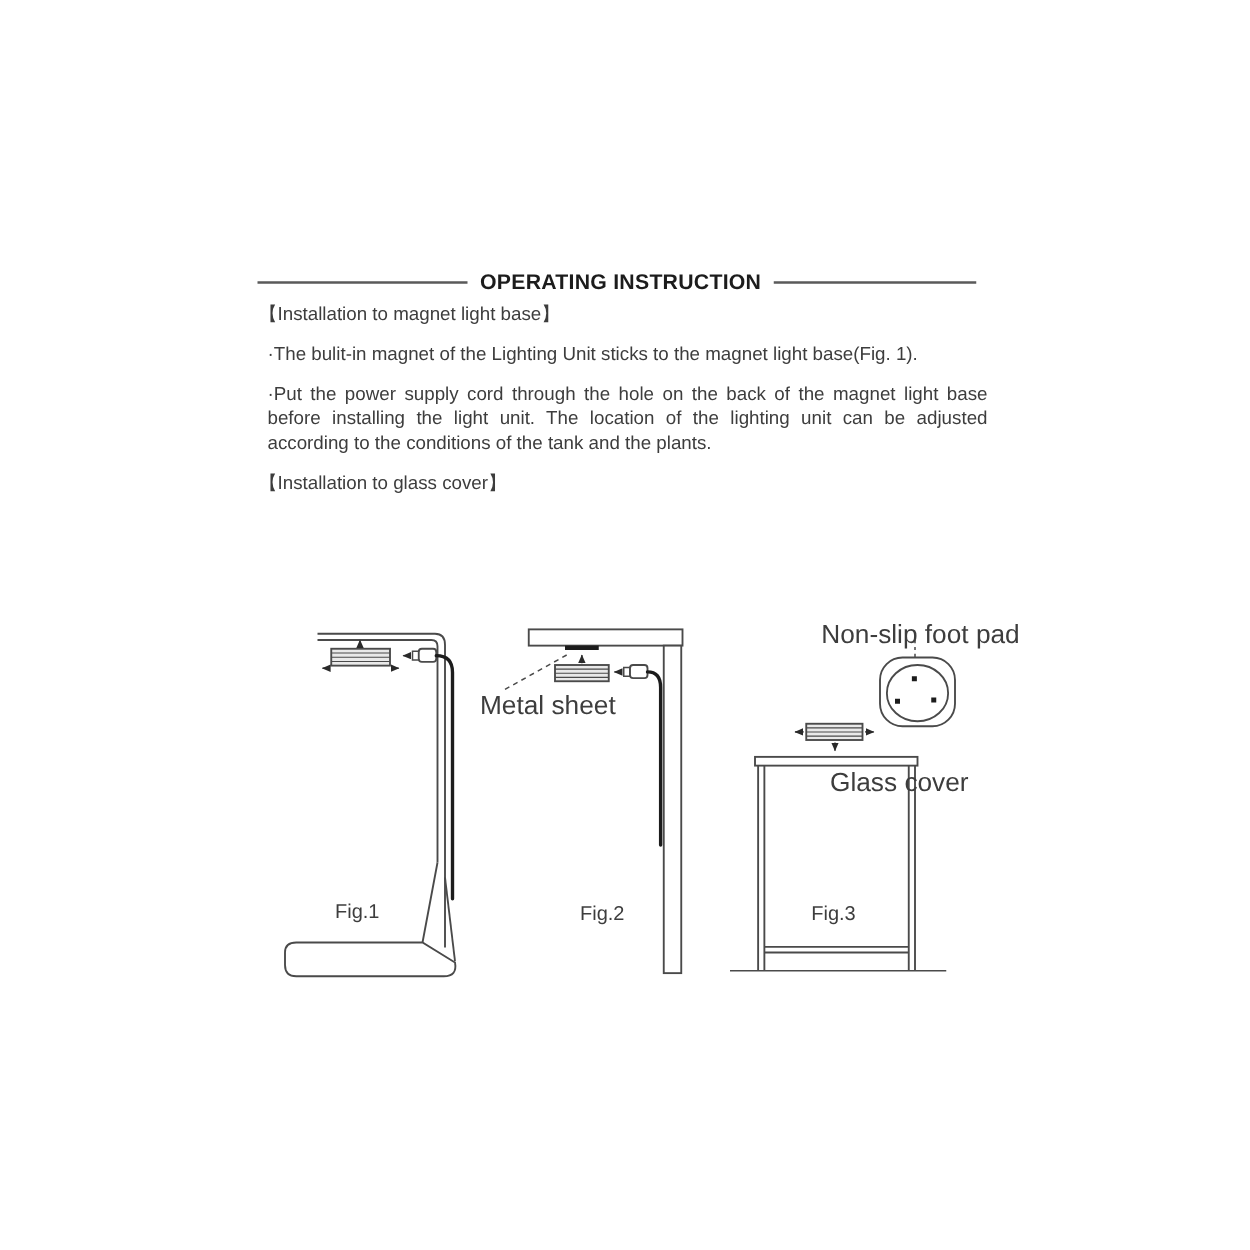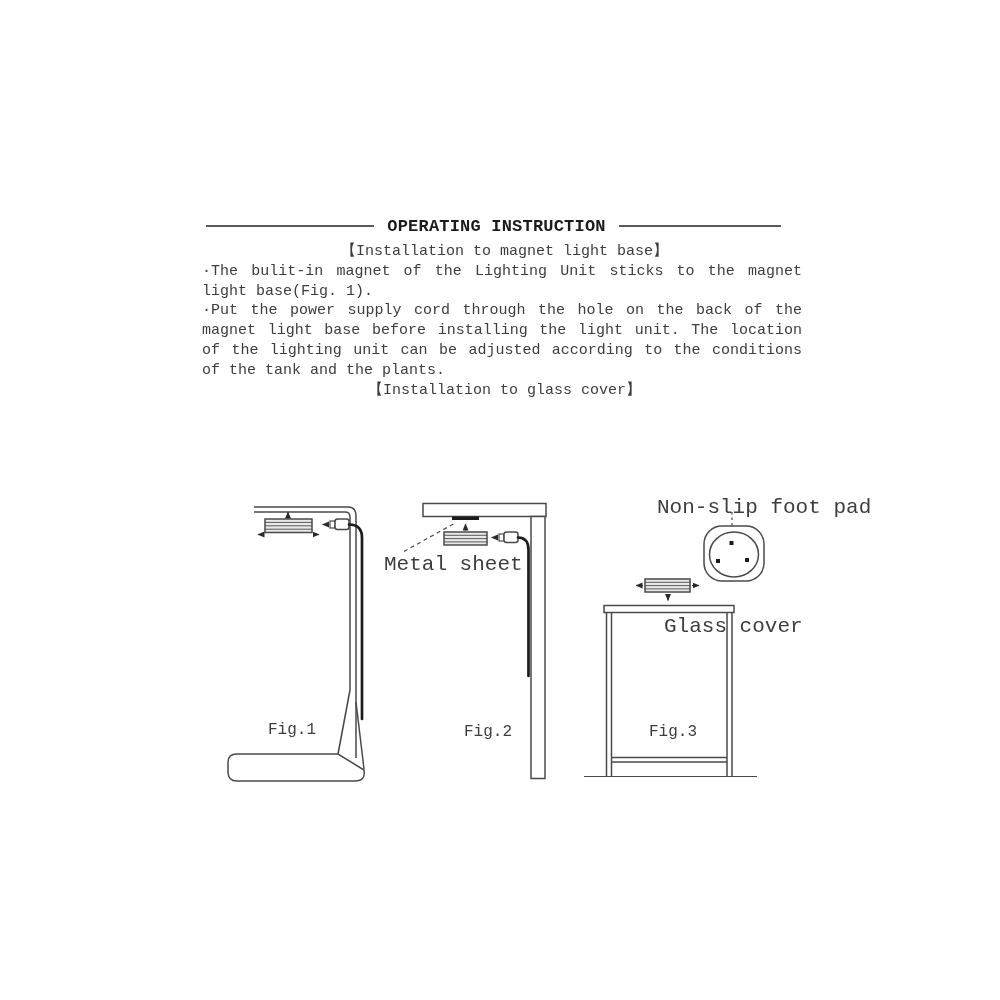--- a/index.html
+++ b/index.html
@@ -1,20 +1,20 @@
 <!DOCTYPE html>
 <html><head>
 <meta charset="utf-8">
 <style>
   html,body{margin:0;padding:0;background:#ffffff;}
   #page{
     position:relative;
     width:976px;height:1000px;
     background:#ffffff;
-    font-family:Liberation Mono, monospace;
+    font-family:Liberation Sans, sans-serif;
     color:#3f3f3f;
     overflow:hidden;
   }
   
   .title-row{
     position:absolute;left:206px;top:217px;width:575px;height:18px;
     display:flex;align-items:center;
   }
   .title-rule{flex:none;height:2px;background:#5a5a5a;}
   .rule-left{width:168px;}
@@ -24,24 +24,24 @@
     font-size:17px;font-weight:bold;color:#1c1c1c;
     letter-spacing:.2px;white-space:nowrap;
   }
   
   .instructions{
     position:absolute;left:202px;top:242px;width:600px;
     font-size:15px;line-height:19.8px;color:#3d3d3d;
   }
   .instructions h2{
     margin:0;padding-left:5px;
-    font-size:15px;line-height:19.8px;font-weight:normal;text-align:center;
+    font-size:15px;line-height:19.8px;font-weight:normal;
   }
   .instructions p{
-    margin:0;text-align:justify;
+    margin:12px;text-align:justify;
   }
   
   .fig-label{
     position:absolute;font-size:21px;color:#3d3d3d;white-space:nowrap;
   }
   .fig-caption{
     position:absolute;font-size:16px;color:#3d3d3d;white-space:nowrap;
   }
   svg#diagram{position:absolute;left:0;top:0;}
 </style>

